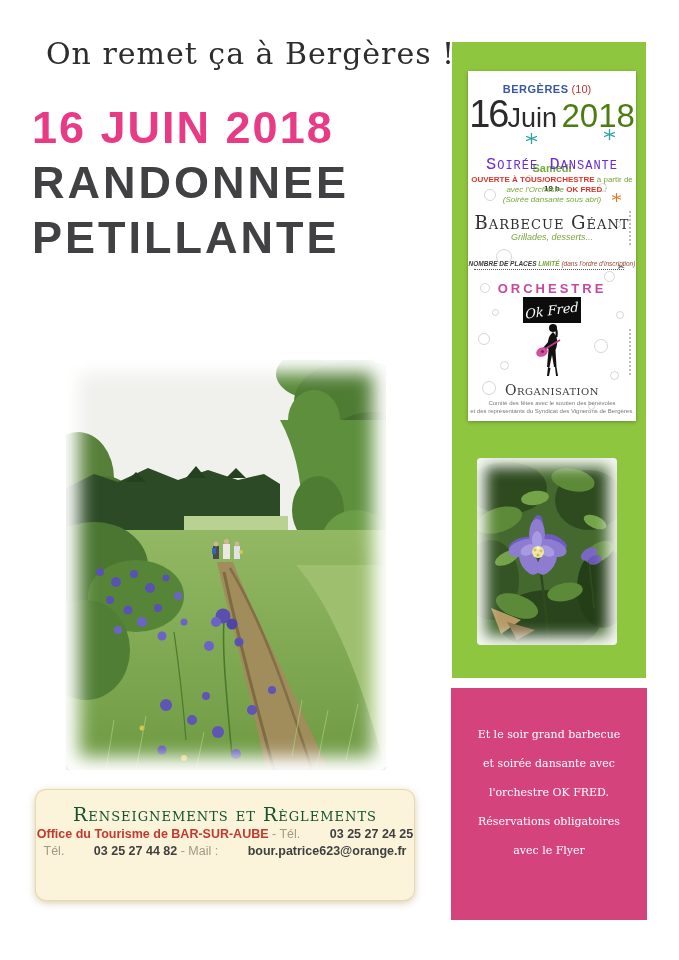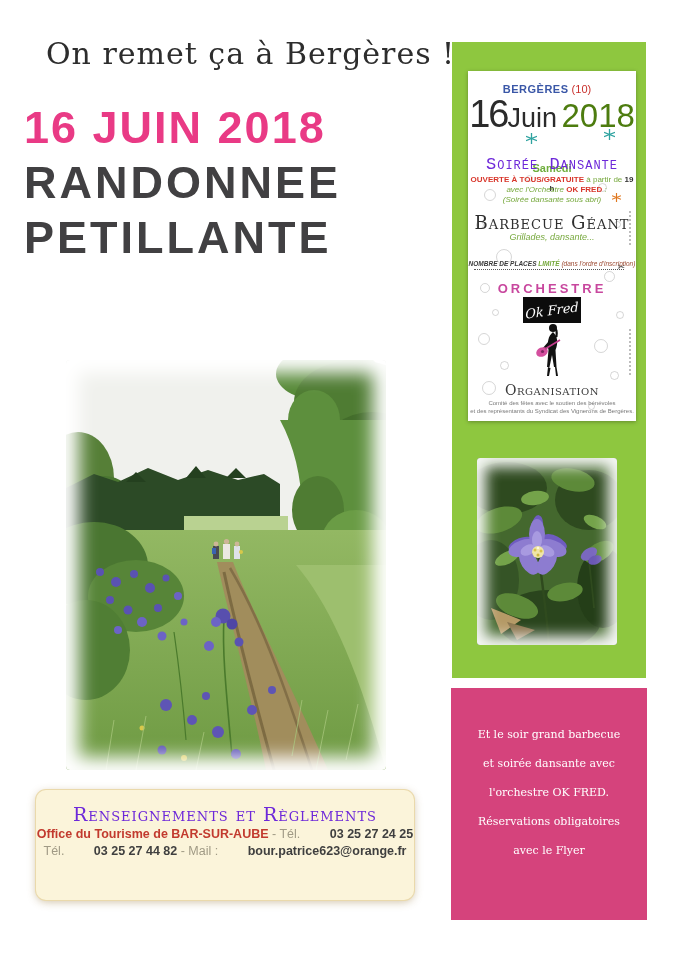--- a/index.html
+++ b/index.html
@@ -2,21 +2,21 @@
 <html><head>
 <meta charset="utf-8">
 <style>
   html,body{margin:0;padding:0;background:#ffffff;}
   #page{position:relative;width:679px;height:960px;background:#ffffff;overflow:hidden;
         font-family:"Liberation Sans",sans-serif;}
 
   
   .tagline{position:absolute;left:46px;top:36px;font-family:"DejaVu Serif",serif;
            font-size:30px;color:#2d2d2d;letter-spacing:1px;}
-  .headline{position:absolute;left:24px;top:100px;font-weight:bold;font-size:45px;
+  .headline{position:absolute;left:32px;top:100px;font-weight:bold;font-size:45px;
             line-height:55px;letter-spacing:2px;}
   .headline .pink{color:#e93a85;}
   .headline .gray{color:#414042;letter-spacing:3px;}
 
   
   .main-photo{position:absolute;left:66px;top:360px;width:320px;height:410px;border-radius:4px;}
   .main-photo svg{display:block;width:100%;height:100%;border-radius:4px;}
   .feather::after{content:"";position:absolute;inset:0;border-radius:4px;
                   box-shadow:inset 0 0 18px 13px #ffffff;pointer-events:none;}
 
@@ -75,21 +75,21 @@
   
   .pink-box{position:absolute;left:451px;top:688px;width:196px;height:232px;background:#d5437c;}
   .pink-box .txt{padding-top:32px;text-align:center;font-family:"DejaVu Serif",serif;
                  font-size:11px;line-height:29px;color:#ffffff;}
 
   
   .contact{position:absolute;left:36px;top:790px;width:378px;height:110px;background:#fbf4da;
            border-radius:10px;box-shadow:0 0 0 1px #ead9ab,0 2px 9px rgba(150,120,60,.45);
            text-align:center;}
   .contact-title{margin-top:13px;font-family:"DejaVu Serif",serif;font-variant:small-caps;
-                 font-size:19px;color:#6d28d9;letter-spacing:1px;}
+                 font-size:19px;color:#14532d;letter-spacing:1px;}
   .contact .line{font-size:12.5px;line-height:15px;margin-top:2px;color:#a09a85;}
   .contact .red{color:#c23a2e;font-weight:bold;}
   .contact .blue{color:#3a57a7;font-weight:bold;}
   .contact .drk{color:#3f3f3f;font-weight:bold;padding-left:26px;}
 </style>
 </head>
 <body>
 
 <div id="page">
 
@@ -251,29 +251,29 @@
       <svg class="dragonfly" style="left:144px;top:122px;width:9px;height:9px" viewBox="0 0 10 10">
         <g stroke="#e07820" stroke-width="1.3">
             <path d="M5 0 V10"></path>
             <path d="M0 3 L10 7"></path>
             <path d="M0 7 L10 3"></path>
           </g>
       </svg>
 
       <div class="abs soiree-title">Soirée Dansante</div>
       <div class="abs open-line">
-        <span class="red">OUVERTE À TOUS/GRATUITE</span><span class="grn"> à partir de </span><span class="drk">19 h</span>
+        <span class="red">OUVERTE À TOUS/ORCHESTRE</span><span class="grn"> à partir de </span><span class="drk">19 h</span>
       </div>
       <div class="abs avec-line">
         <span>avec l'Orchestre </span><span class="band">OK FRED</span><span> :</span>
       </div>
       <div class="abs abri-line">(Soirée dansante sous abri)</div>
 
       <div class="abs bbq-title">Barbecue Géant</div>
-      <div class="abs grillades">Grillades, dansante...</div>
+      <div class="abs grillades">Grillades, desserts...</div>
 
       <div class="abs places">
         <span class="b">NOMBRE DE PLACES </span><span class="g">LIMITÉ </span><span class="r">(dans l'ordre d'inscription)</span>
       </div>
       <div class="cutline">
         <span class="scissors">✂</span>
       </div>
 
       <div class="abs orchestre-label">ORCHESTRE</div>
       <div class="band-logo">

